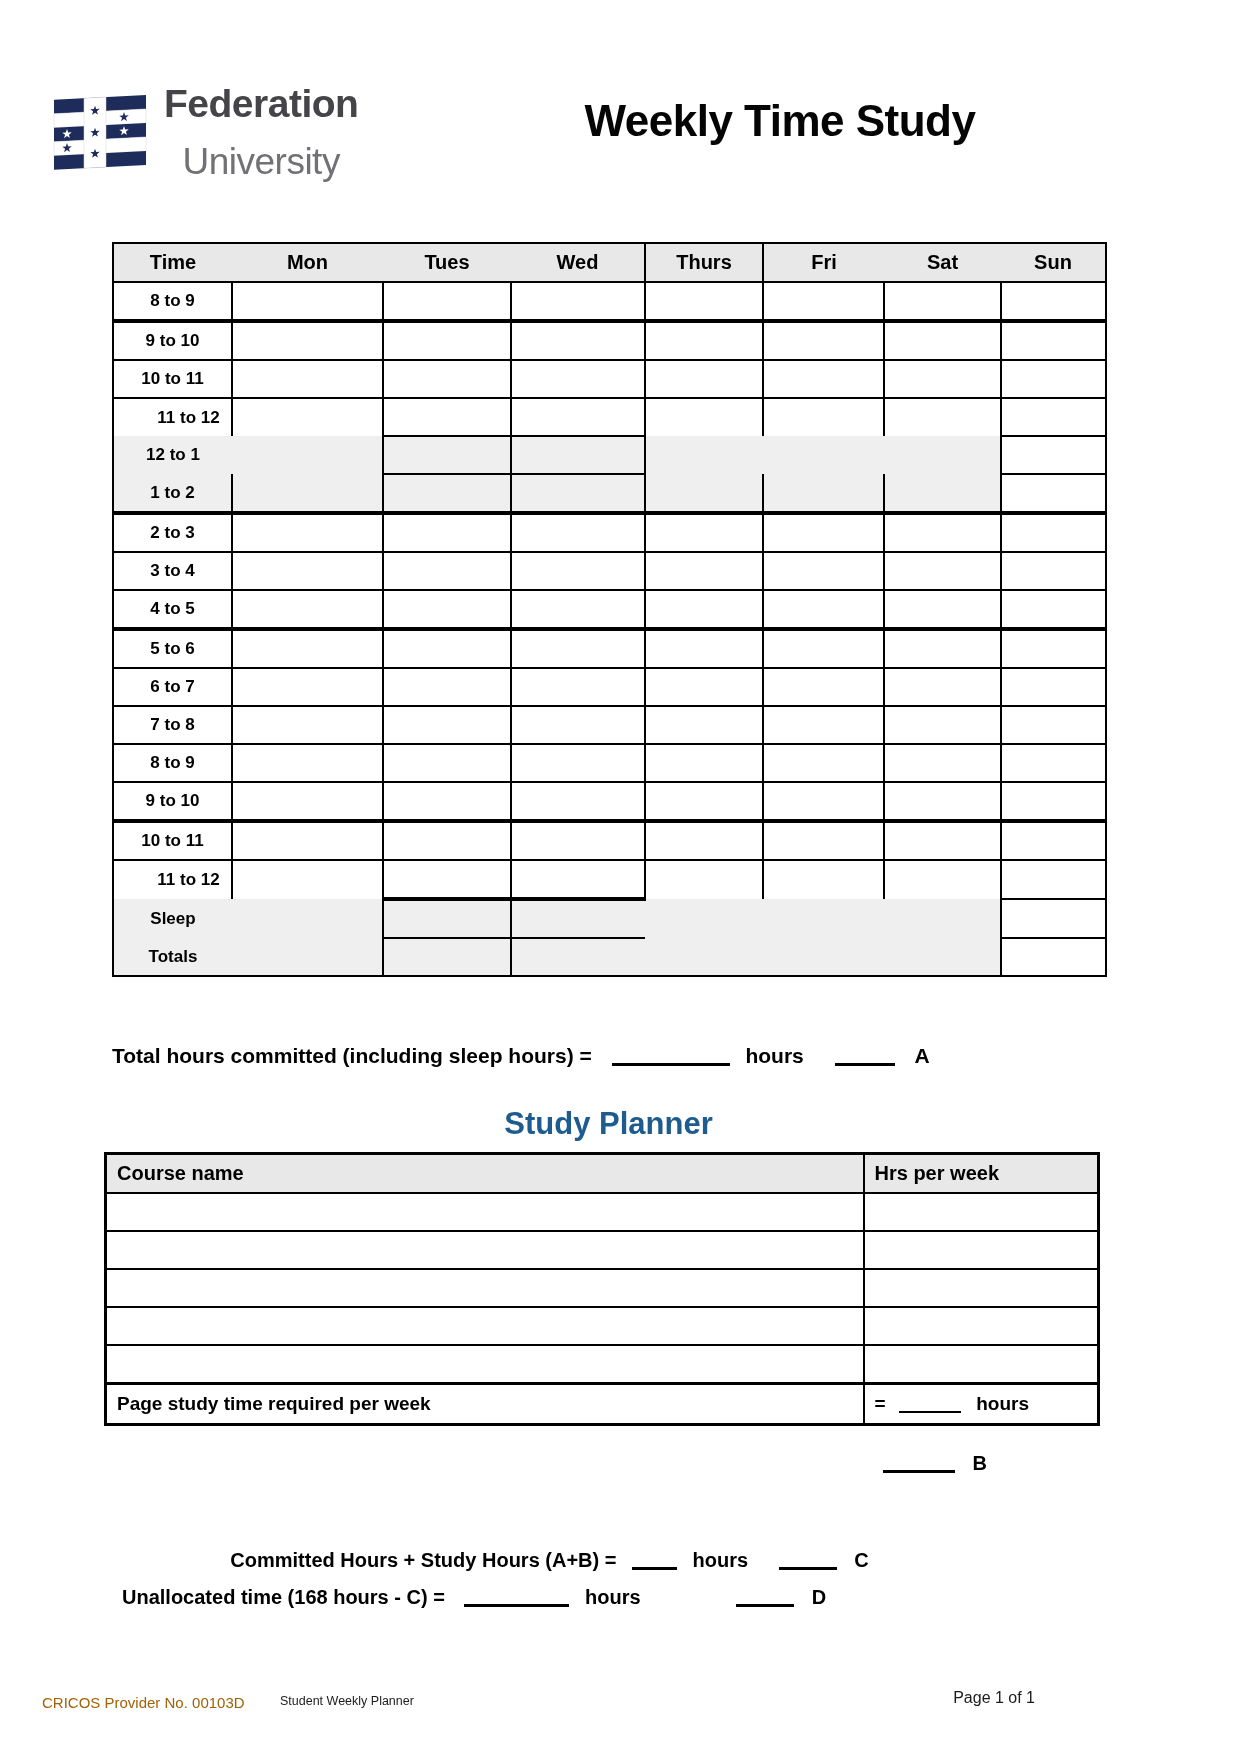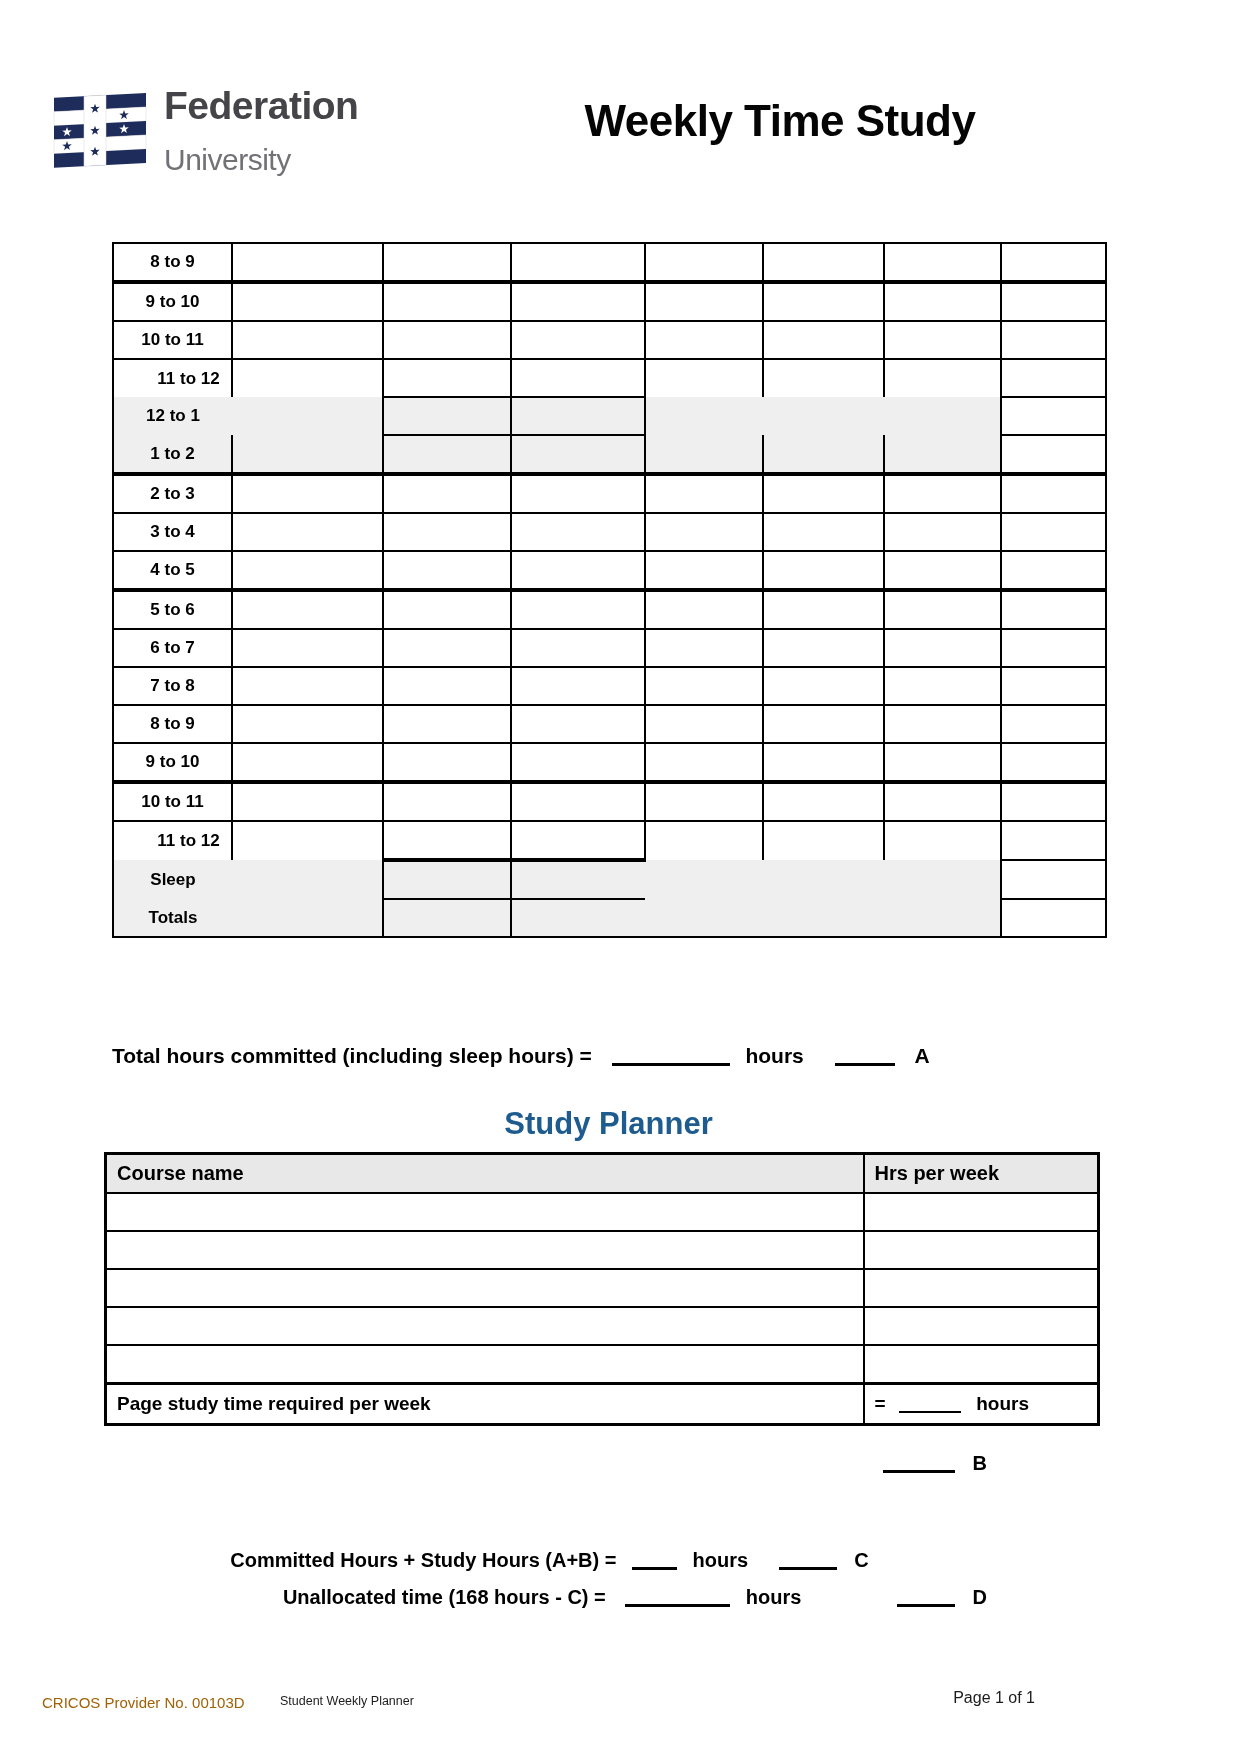--- a/index.html
+++ b/index.html
@@ -5,21 +5,21 @@
   html,body { margin:0; padding:0; background:#ffffff; }
   .page {
     position:relative; width:1240px; height:1754px; background:#ffffff;
     font-family:"Liberation Sans", sans-serif; color:#000; overflow:hidden;
   }
 
   
   .logo { position:absolute; left:50px; top:84px; display:flex; align-items:center; }
   .logo-text { margin-left:14px; }
   .logo-line1 { font-size:39px; font-weight:bold; color:#454549; letter-spacing:-0.5px; line-height:1.0; }
-  .logo-line2 { font-size:30px; font-weight:normal; color:#717176; letter-spacing:-0.5px; line-height:1.0; margin-top:20px; }
+  .logo-line2 { font-size:37px; font-weight:normal; color:#717176; letter-spacing:-0.5px; line-height:1.0; margin-top:20px;text-align:center; }
 
   
   .title { position:absolute; left:560px; top:96px; width:440px; text-align:center;
            font-size:44px; font-weight:bold; color:#050505; letter-spacing:-0.5px; }
 
   
   .ts-wrap { position:absolute; left:112px; top:242px; }
   table.ts { border-collapse:collapse; table-layout:fixed; width:993px; border:2px solid #000; }
   .ts th { background:#e8e8e8; border:none; font-size:20px; font-weight:bold; height:37px; padding:0; }
   .ts th.sep { border-left:2px solid #000; }
@@ -51,21 +51,21 @@
   table.pl { border-collapse:collapse; table-layout:fixed; width:993px; border:3px solid #000; }
   .pl th { background:#e8e8e8; border:2px solid #000; font-size:20px; font-weight:bold;
            text-align:left; padding:6px 10px; height:25px; }
   .pl td { border:2px solid #000; height:36px; padding:0 10px; }
   .pl tr.tot td { border-top:3px solid #000; border-bottom:3px solid #000; font-size:19px; font-weight:bold; height:38px; }
 
   .lineB { position:absolute; left:112px; top:1450px; width:875px; text-align:right;
            font-size:20px; font-weight:bold; }
   .lineC { position:absolute; left:112px; top:1547px; width:875px; text-align:center;
            font-size:20px; font-weight:bold; }
-  .lineD { position:absolute; left:112px; top:1584px; width:875px; text-align:right;
+  .lineD { position:absolute; left:122px; top:1584px; width:875px; 
            font-size:20px; font-weight:bold; }
 
   
   .foot-1 { position:absolute; left:42px; top:1694px; font-size:15px; color:#a16207; }
   .foot-2 { position:absolute; left:280px; top:1694px; font-size:12.5px; color:#1c1c1c; }
   .foot-3 { position:absolute; right:205px; top:1689px; font-size:16px; color:#1c1c1c; }
 </style>
 </head>
 <body>
 
@@ -106,20 +106,30 @@
         <col style="width:119px">
           <col style="width:151px">
           <col style="width:128px">
           <col style="width:134px">
         <col style="width:118px">
           <col style="width:121px">
           <col style="width:117px">
           <col style="width:105px">
       </colgroup>
       <tbody>
+          <tr>
+        <th>Time</th>
+        <th>Mon</th>
+        <th>Tues</th>
+        <th>Wed</th>
+        <th class="sep">Thurs</th>
+        <th class="sep">Fri</th>
+        <th>Sat</th>
+        <th>Sun</th>
+      </tr>
       <tr class="thickB">
         <td class="lbl">8 to 9</td>
         <td></td>
             <td></td>
             <td></td>
             <td></td>
             <td></td>
             <td></td>
             <td></td>
       </tr>

